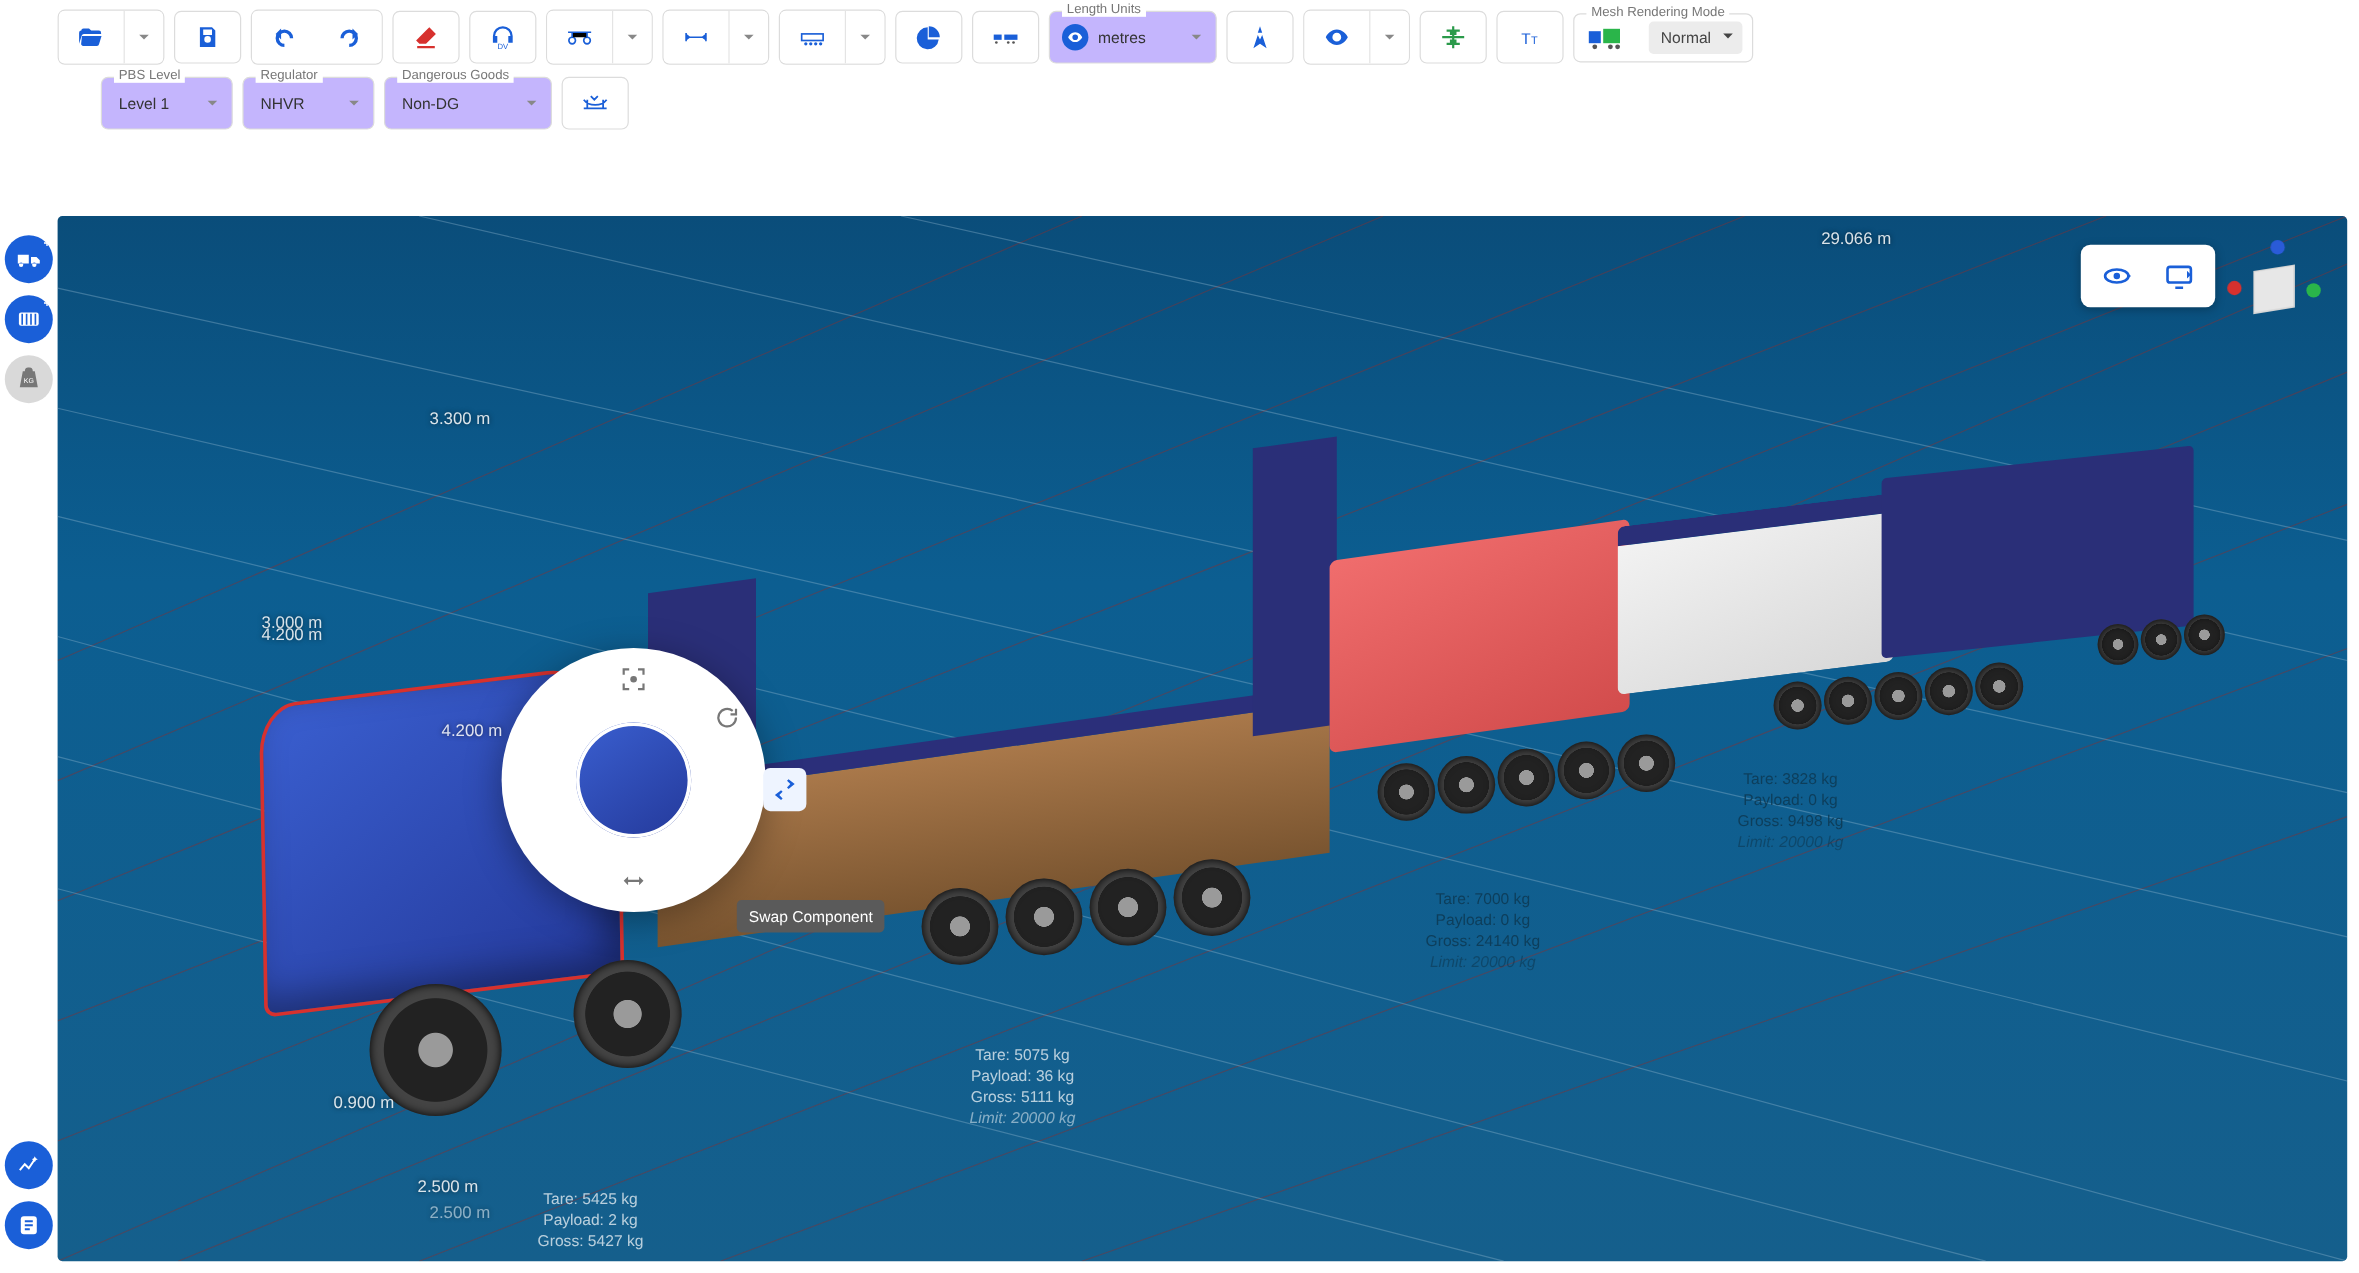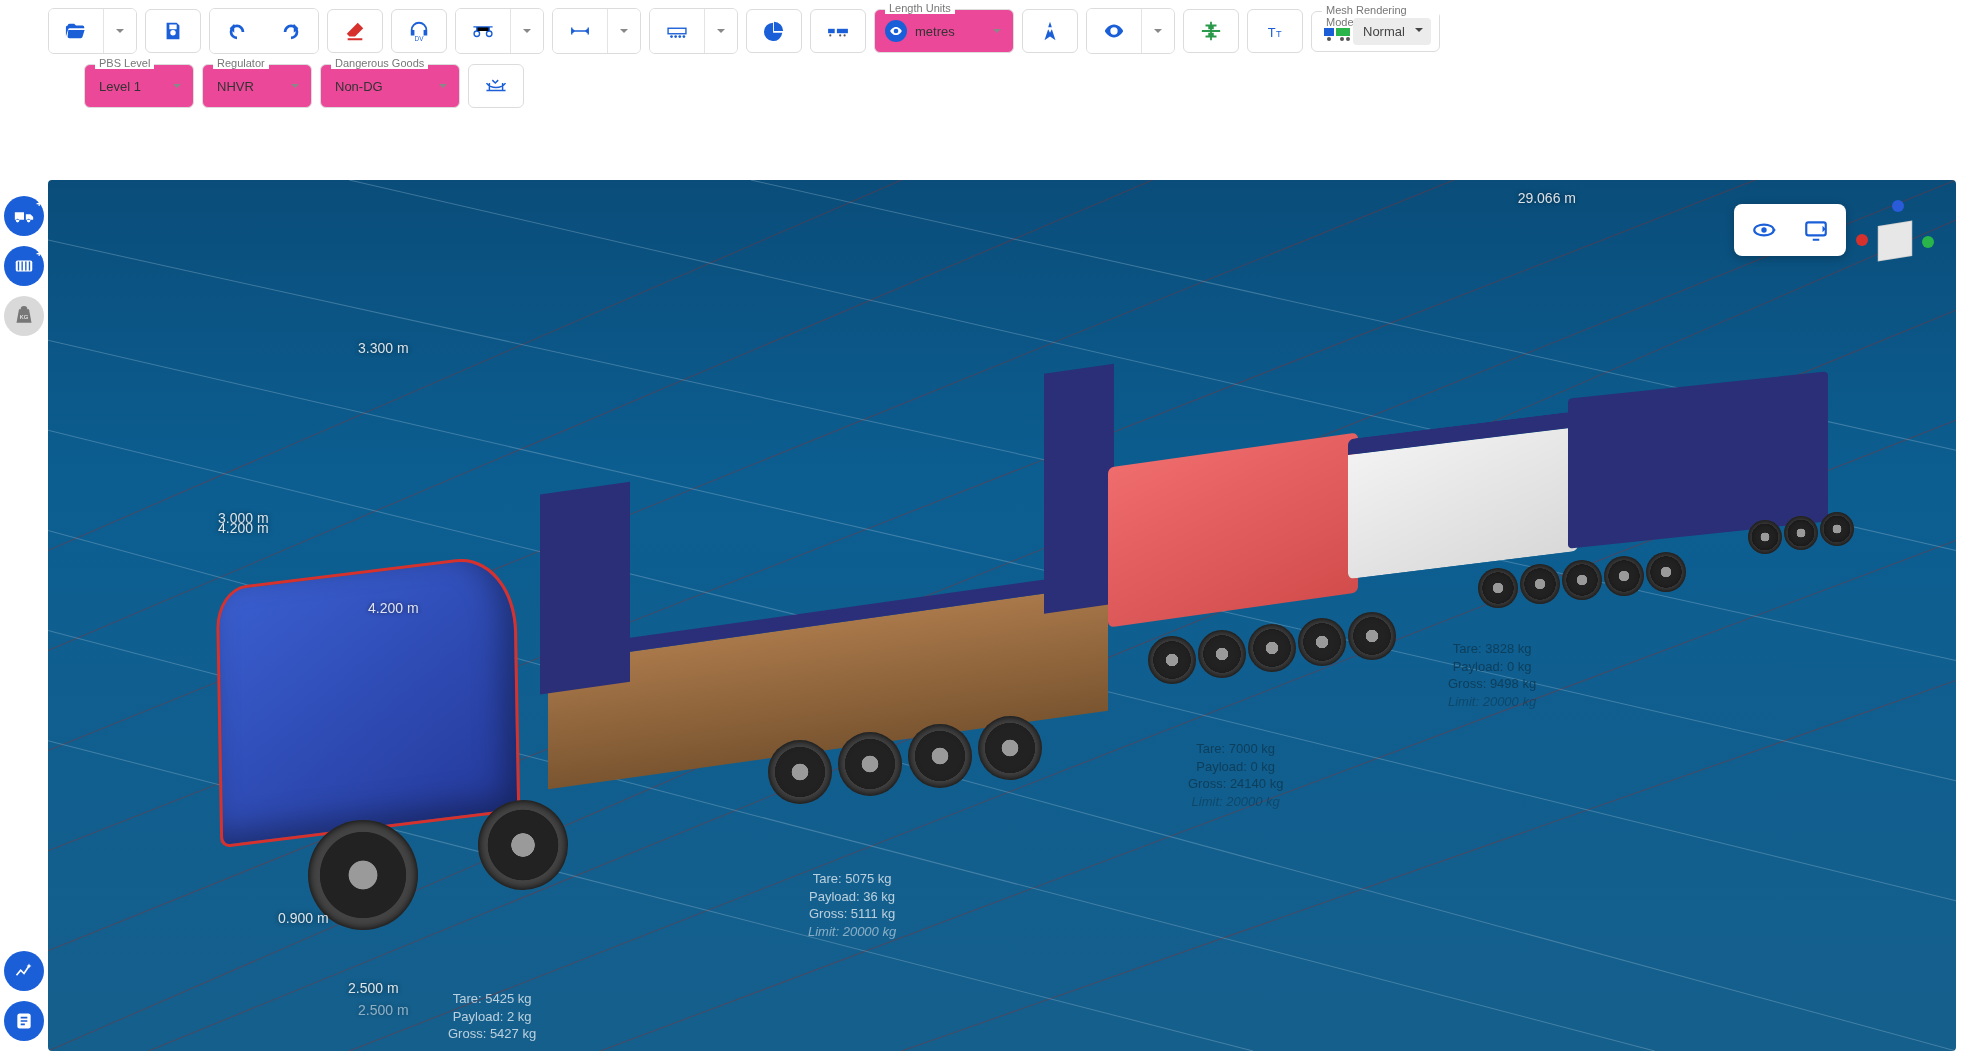--- a/index.html
+++ b/index.html
@@ -6,27 +6,27 @@
 body { font-family: Arial, sans-serif; font-size: 13px; background: #fff; color: #333; overflow: hidden; width: 1966px; height: 1061px; position: relative; }
 
 
 .toolbar-row { display: flex; align-items: center; gap: 8px; padding: 8px 48px; flex-wrap: nowrap; }
 .btn-group { display: flex; border: 1px solid #dcdcdc; border-radius: 6px; overflow: hidden; background: #fff; }
 .btn { background: #fff; border: none; padding: 10px 16px; cursor: pointer; display: inline-flex; align-items: center; justify-content: center; color: #1a5fd8; min-height: 44px; }
 .btn.caret-only { padding: 10px 10px; border-left: 1px solid #e4e4e4; color: #888; }
 .btn .icon { width: 22px; height: 22px; }
 .btn.solo { border: 1px solid #dcdcdc; border-radius: 6px; }
 .btn.red-icon { color: #d7312e; }
-.dropdown-field { position: relative; border: 1px solid #dcdcdc; border-radius: 6px; padding: 10px 36px 10px 14px; min-height: 44px; display: flex; align-items: center; gap:8px; background:#ec4899; cursor:pointer; min-width: 140px; }
+.dropdown-field { position: relative; border: 1px solid #dcdcdc; border-radius: 6px; padding: 10px 36px 10px 14px; min-height: 44px; display: flex; align-items: center; gap:8px; background:#c4b5fd; cursor:pointer; min-width: 140px; }
 .dropdown-field.with-icon { padding-left: 10px; }
 .dropdown-field .ico { width:22px; height:22px; display:inline-flex; align-items:center; justify-content:center; border-radius:50%; background:#1a5fd8; color:#fff; font-size:13px; }
 .dropdown-field .label { position: absolute; top: -8px; left: 10px; background: #fff; padding: 0 4px; font-size: 11px; color: #777; }
 .dropdown-field .caret { position: absolute; right: 10px; top: 50%; transform: translateY(-50%); color: #888; }
 .dropdown-field.small { min-width: 110px; }
-.mesh-mode { display:flex; align-items:center; gap:1px; border:1px solid #dcdcdc; border-radius:6px; padding:6px 8px 6px 10px; position:relative; }
+.mesh-mode { display:flex; align-items:center; gap:22px; border:1px solid #dcdcdc; border-radius:6px; padding:6px 8px 6px 10px; position:relative; }
 .mesh-mode .label { position: absolute; top: -8px; left: 10px; background: #fff; padding: 0 4px; font-size: 11px; color: #777; }
 .mesh-mode .inner-dd { background:#ececec; border-radius:4px; padding:6px 26px 6px 10px; position:relative; color:#444; }
 .mesh-mode .inner-dd .caret { right:6px; }
 
 .toolbar-row.second { padding-top: 2px; margin-left: 36px; }
 
 
 .side-rail { position: absolute; left: 4px; top: 196px; display: flex; flex-direction: column; gap: 10px; z-index: 5; }
 .side-rail.bottom { top: auto; bottom: 20px; }
 .rail-btn { width: 40px; height: 40px; border-radius: 50%; background: #1a5fd8; color: #fff; display: flex; align-items: center; justify-content: center; cursor: pointer; border:none; position:relative; }
@@ -389,20 +389,44 @@
     <div class="wheel" style="left:1430px; top:388px; width:40px;height:40px;"></div>
     <div class="wheel" style="left:1472px; top:384px; width:40px;height:40px;"></div>
     <div class="wheel" style="left:1514px; top:380px; width:40px;height:40px;"></div>
     <div class="wheel" style="left:1556px; top:376px; width:40px;height:40px;"></div>
     <div class="wheel" style="left:1598px; top:372px; width:40px;height:40px;"></div>
     <div class="wheel" style="left:1700px; top:340px; width:34px;height:34px;"></div>
     <div class="wheel" style="left:1736px; top:336px; width:34px;height:34px;"></div>
     <div class="wheel" style="left:1772px; top:332px; width:34px;height:34px;"></div>
   </div>
 
+  <div class="radial">
+    <div class="seg" style="left:92px; top:8px;">
+        <svg width="22" height="22" viewBox="0 0 24 24">
+          <path fill="none" stroke="currentColor" stroke-width="2" d="M3 8V3h5M21 8V3h-5M3 16v5h5M21 16v5h-5"></path>
+          <circle cx="12" cy="12" r="3" fill="currentColor"></circle>
+        </svg>
+      </div>
+    <div class="seg" style="right:14px; top:40px;">
+        <svg width="22" height="22" viewBox="0 0 24 24">
+          <path fill="none" stroke="currentColor" stroke-width="2" d="M20 12a8 8 0 1 1-3-6.2M20 4v5h-5"></path>
+        </svg>
+      </div>
+    <div class="seg highlight" style="right:-34px; top:100px;">
+        <svg width="22" height="22" viewBox="0 0 24 24">
+          <path fill="currentColor" d="M7 7h10l-3-3 1.4-1.4L21 7l-5.6 4.4L14 10l3-3H7V7zm10 10H7l3 3-1.4 1.4L3 17l5.6-4.4L10 14l-3 3h10v0z"></path>
+        </svg>
+      </div>
+    <div class="seg" style="left:92px; bottom:8px;">
+        <svg width="22" height="22" viewBox="0 0 24 24">
+          <path fill="currentColor" d="M3 12l4-4v3h10V8l4 4-4 4v-3H7v3z"></path>
+        </svg>
+      </div>
+    <div class="tip">Swap Component</div>
+  </div>
 
   <div class="dim-label" style="right:380px; top:10px;">29.066 m</div>
   <div class="dim-label" style="left:310px; top:160px;">3.300 m</div>
   <div class="dim-label" style="left:170px; top:320px;margin-top:10px;">3.000 m</div>
   <div class="dim-label" style="left:170px; top:340px;">4.200 m</div>
   <div class="dim-label" style="left:320px; top:420px;">4.200 m</div>
   <div class="dim-label" style="left:230px; top:730px;">0.900 m</div>
   <div class="dim-label" style="left:300px; top:800px;">2.500 m</div>
   <div class="dim-label" style="left:310px; top:822px; opacity:.6;">2.500 m</div>
 

